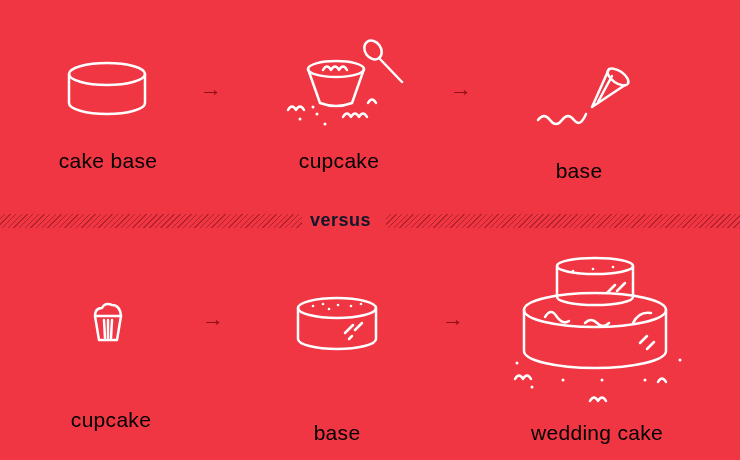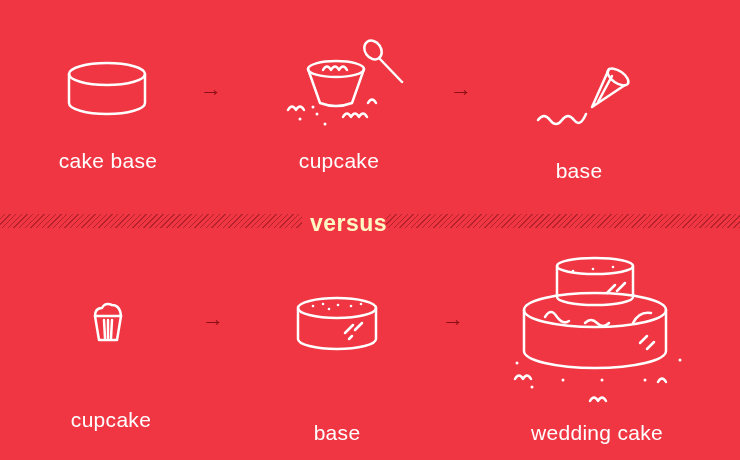--- a/index.html
+++ b/index.html
@@ -1,24 +1,24 @@
 <!DOCTYPE html>
 <html><head>
 <meta charset="utf-8">
 <style>
   html, body { margin:0; padding:0; }
   body { width:740px; height:460px; background:#ef3642; position:relative; overflow:hidden; font-family:"Liberation Sans", sans-serif; }
   .abs { position:absolute; }
-  .label { position:absolute; color:#ffffff; font-size:21px; font-weight:400; letter-spacing:0.3px; transform:translateX(-50%); white-space:nowrap; }
+  .label { position:absolute; color:#000000; font-size:21px; font-weight:400; letter-spacing:0.3px; transform:translateX(-50%); white-space:nowrap; }
   .arrow { position:absolute; color:#8b0f17; font-size:22px; }
   svg .w { stroke:#fff; stroke-width:2.5; fill:none; stroke-linecap:round; stroke-linejoin:round; }
   svg .wf { fill:#fff; }
   .hatch { position:absolute; top:214px; height:14px;
     background: repeating-linear-gradient(135deg, transparent 0 3px, #b5212c 3px 4px); }
-  .versus { position:absolute; top:210px; left:310px; color:#fef9c3; font-weight:700; font-size:23px; letter-spacing:0.5px; }
+  .versus { position:absolute; top:210px; left:310px; color:#0f172a; font-weight:700; font-size:18px; letter-spacing:0.5px; }
 </style>
 </head>
 <body>
 
 <svg class="abs" style="left:60px;top:55px" width="95" height="65">
   <ellipse class="w" cx="47" cy="19" rx="38" ry="11"></ellipse>
   <path class="w" d="M9 19 V48 A38 11 0 0 0 85 48 V19"></path>
 </svg>
 <div class="label" style="left:108px;top:149px">cake base</div>
 <div class="arrow" style="left:200px;top:76px">→</div>

